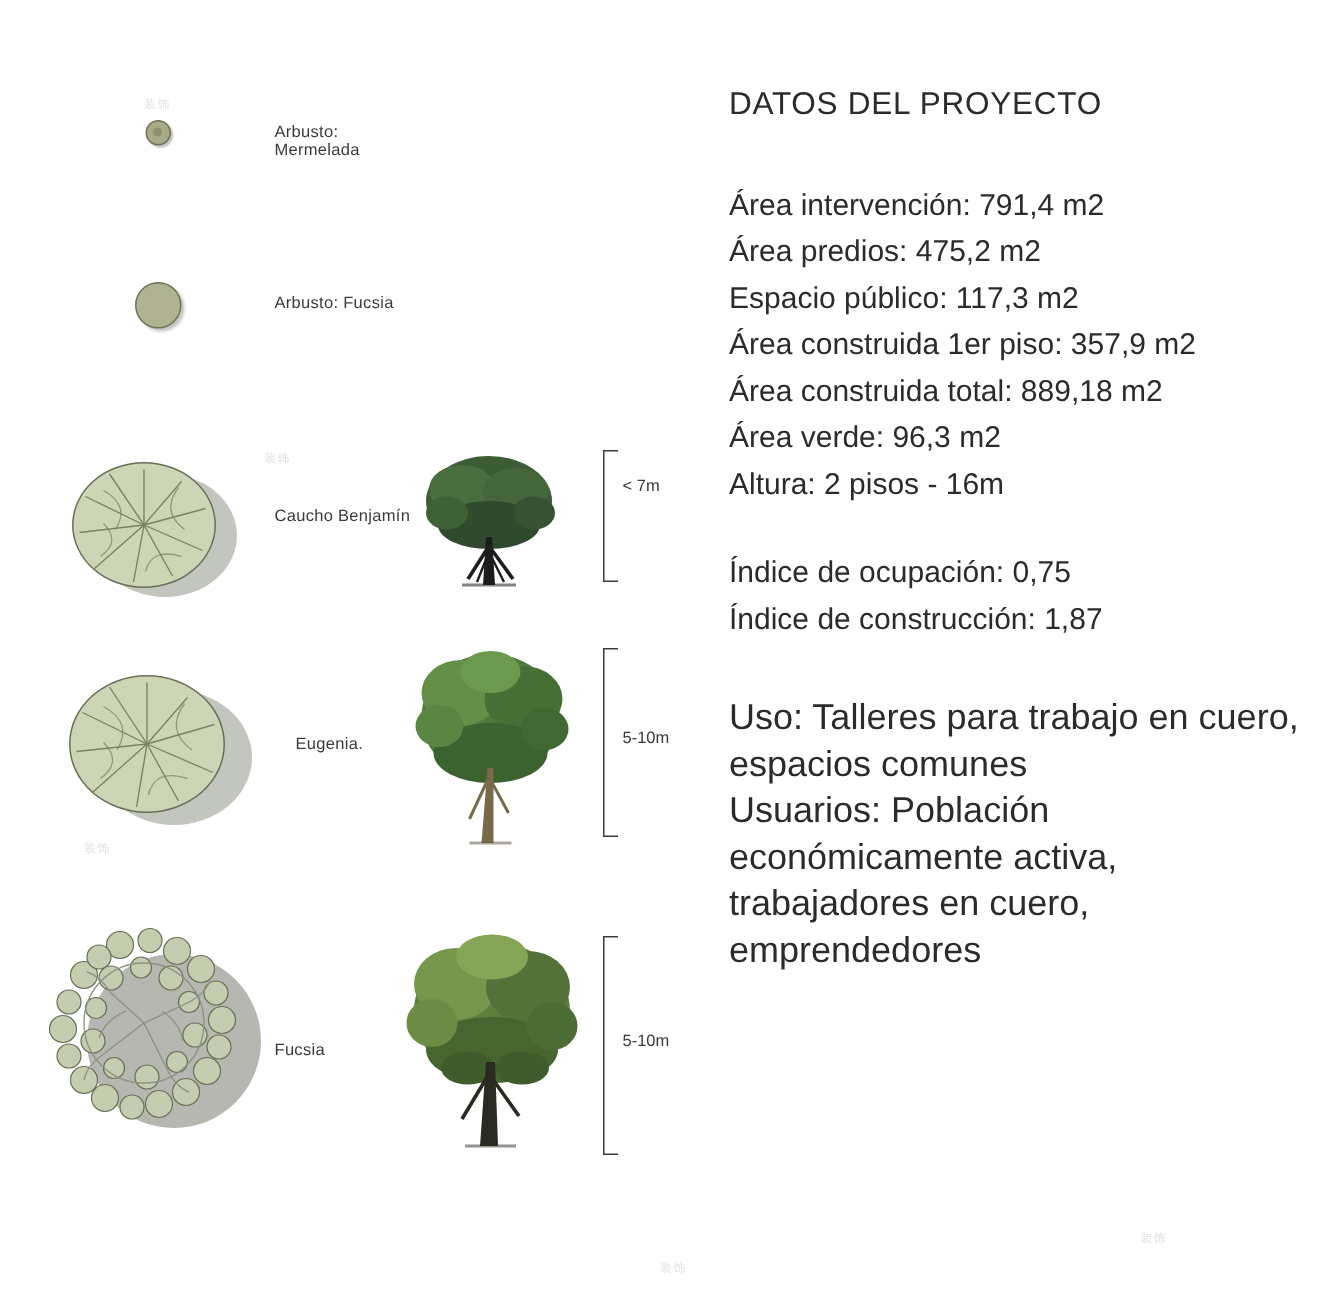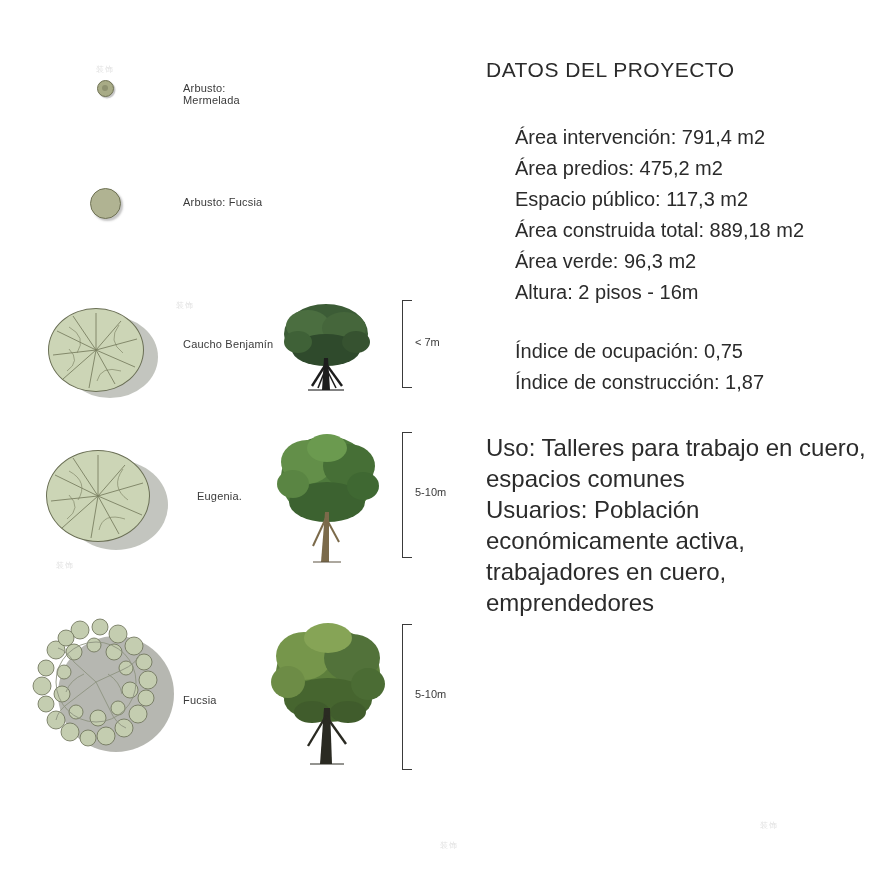--- a/index.html
+++ b/index.html
@@ -139,21 +139,20 @@
     font-size: 21px;
     letter-spacing: 0.5px;
     color: #2b2b2b;
     margin-bottom: 40px;
   }
   .data-line {
     font-size: 20px;
     line-height: 31px;
     color: #2b2b2b;
     white-space: nowrap;
-    margin-left: 29px;
   }
   .group-gap { height: 28px; }
   .group-gap-lg { height: 34px; }
   .data-para {
     font-size: 24px;
     line-height: 31px;
     color: #2b2b2b;
   }
 
   
@@ -221,21 +220,21 @@
         <ellipse cx="88" cy="44" rx="14" ry="11" fill="#365230"></ellipse>
         <path d="M56 60 L54 92 L62 92 L60 60 Z" fill="#1d1d1d"></path>
         <path d="M58 66 L44 88" stroke="#1d1d1d" stroke-width="2.4" fill="none"></path>
         <path d="M58 66 L74 88" stroke="#1d1d1d" stroke-width="2.4" fill="none"></path>
         <path d="M58 70 L50 90" stroke="#1d1d1d" stroke-width="1.6" fill="none"></path>
         <path d="M58 70 L68 90" stroke="#1d1d1d" stroke-width="1.6" fill="none"></path>
         <rect x="40" y="91" width="36" height="2" fill="#1d1d1d" opacity="0.55"></rect>
       </svg>
     </div>
     <div class="bracket" style="top:0px; height:86px;"></div>
-    <div class="bracket-label" style="top:36px;">&lt; 7m</div>
+    <div class="bracket-label" style="top:18px;">&lt; 7m</div>
   </div>
 
   <div class="legend-row" style="top:432px;">
     <div class="plan-cell" style="top:6px;">
       <div class="canopy-wrap">
         <div class="canopy-shadow" style="left:34px; top:22px; width:104px; height:90px;"></div>
         <div class="canopy" style="left:16px; top:12px; width:102px; height:90px;">
           <svg class="veins" width="102" height="90" viewBox="0 0 102 90">
             <g stroke="#7a8062" stroke-width="0.9" fill="none">
               <path d="M51 45 L51 4"></path>
@@ -350,20 +349,21 @@
     <div class="bracket-label" style="top:76px;">5-10m</div>
   </div>
 </div>
 
 <div class="data-panel">
   <div class="data-title">DATOS DEL PROYECTO</div>
 
   <div class="data-line">Área intervención: 791,4 m2</div>
   <div class="data-line">Área predios: 475,2 m2</div>
   <div class="data-line">Espacio público: 117,3 m2</div>
+  <div class="data-line">Área construida 1er piso: 357,9 m2</div>
   <div class="data-line">Área construida total: 889,18 m2</div>
   <div class="data-line">Área verde: 96,3 m2</div>
   <div class="data-line">Altura: 2 pisos - 16m</div>
 
   <div class="group-gap"></div>
 
   <div class="data-line">Índice de ocupación: 0,75</div>
   <div class="data-line">Índice de construcción: 1,87</div>
 
   <div class="group-gap-lg"></div>

